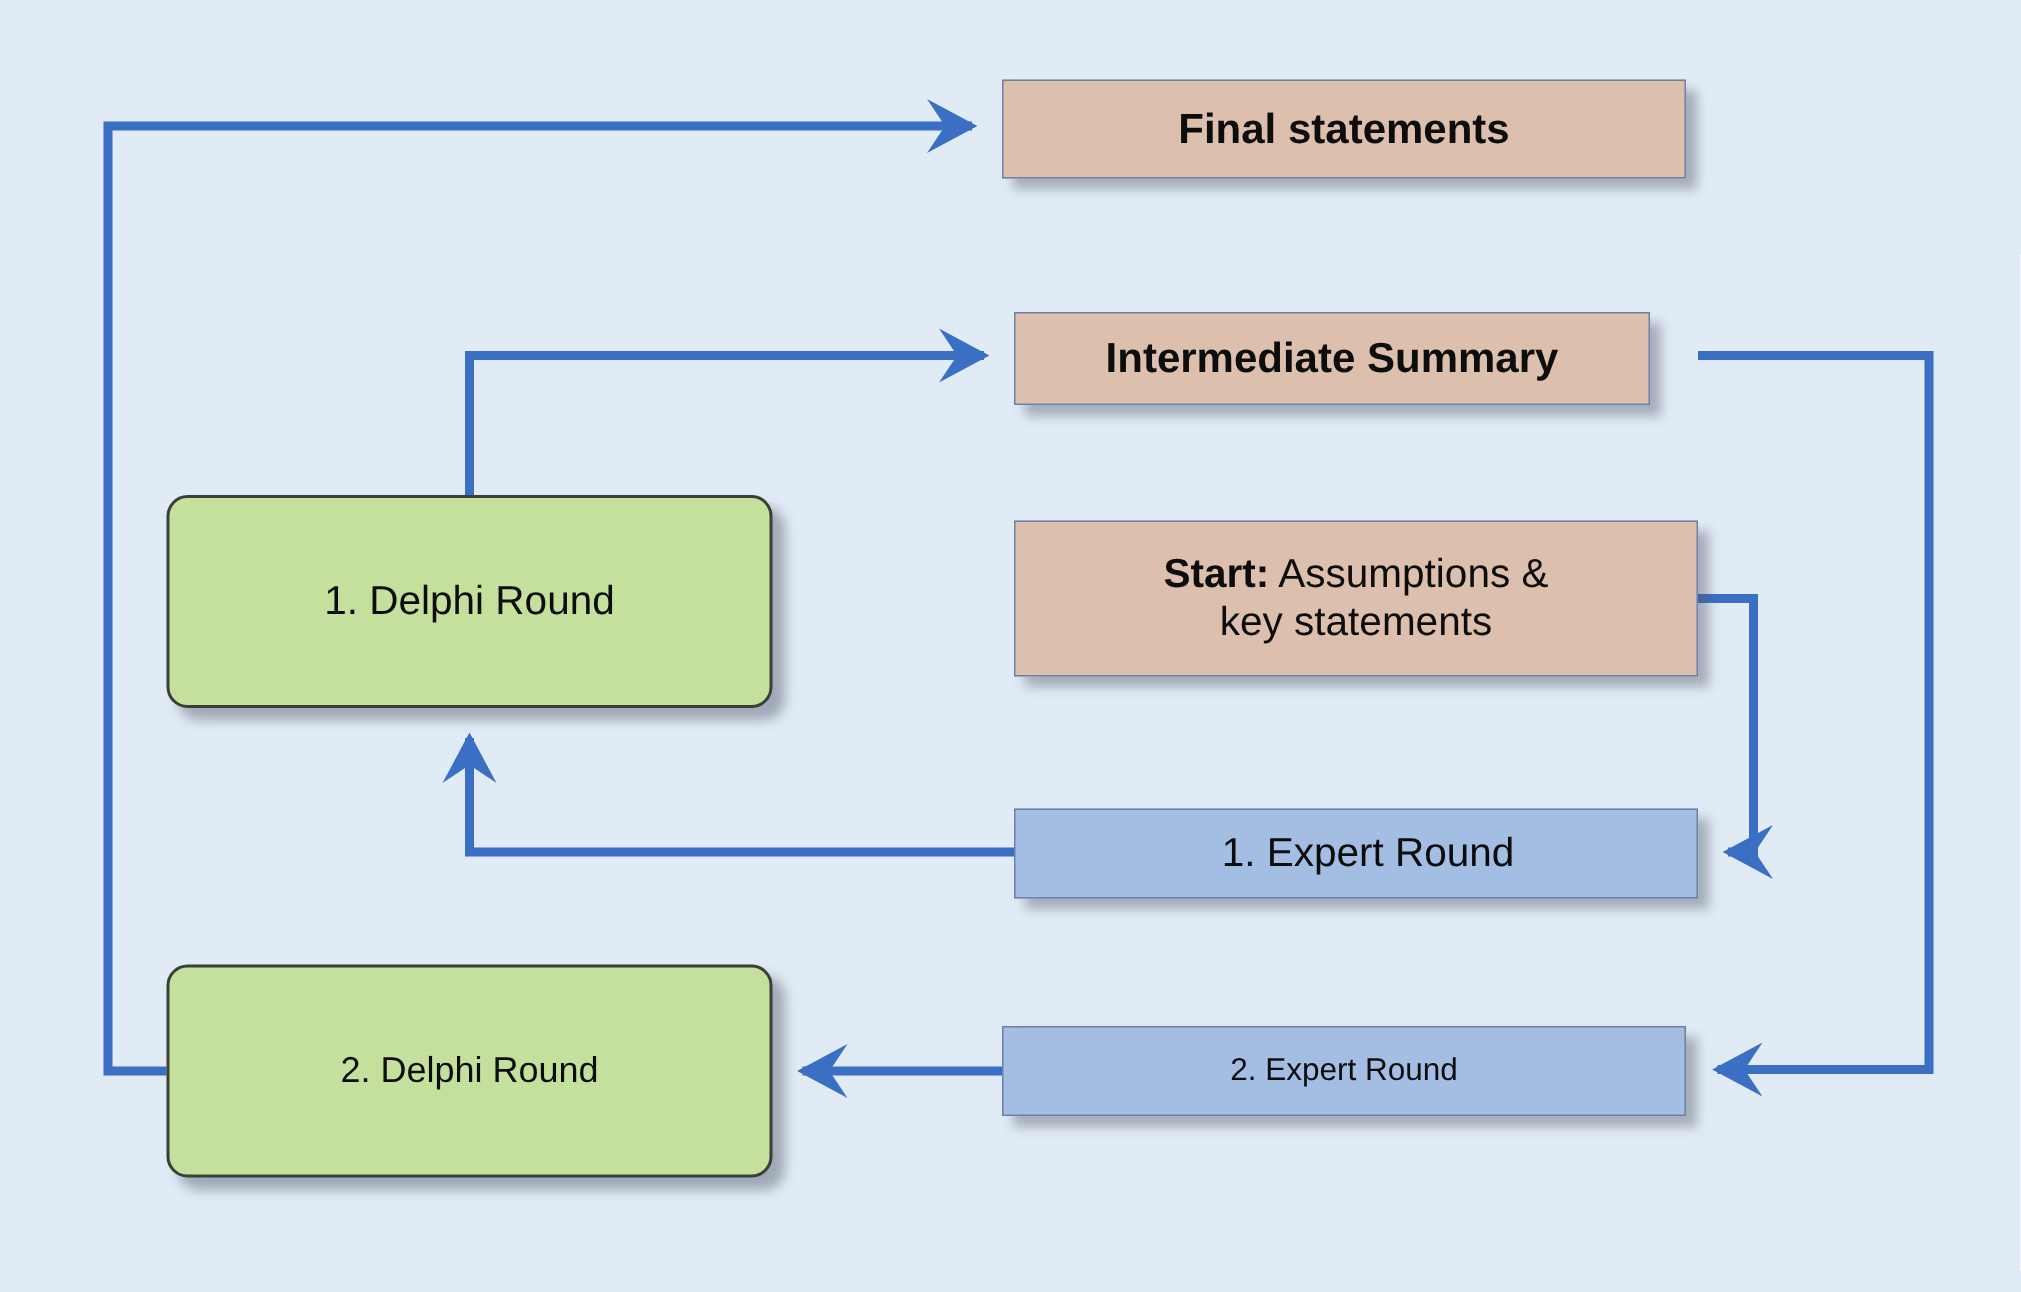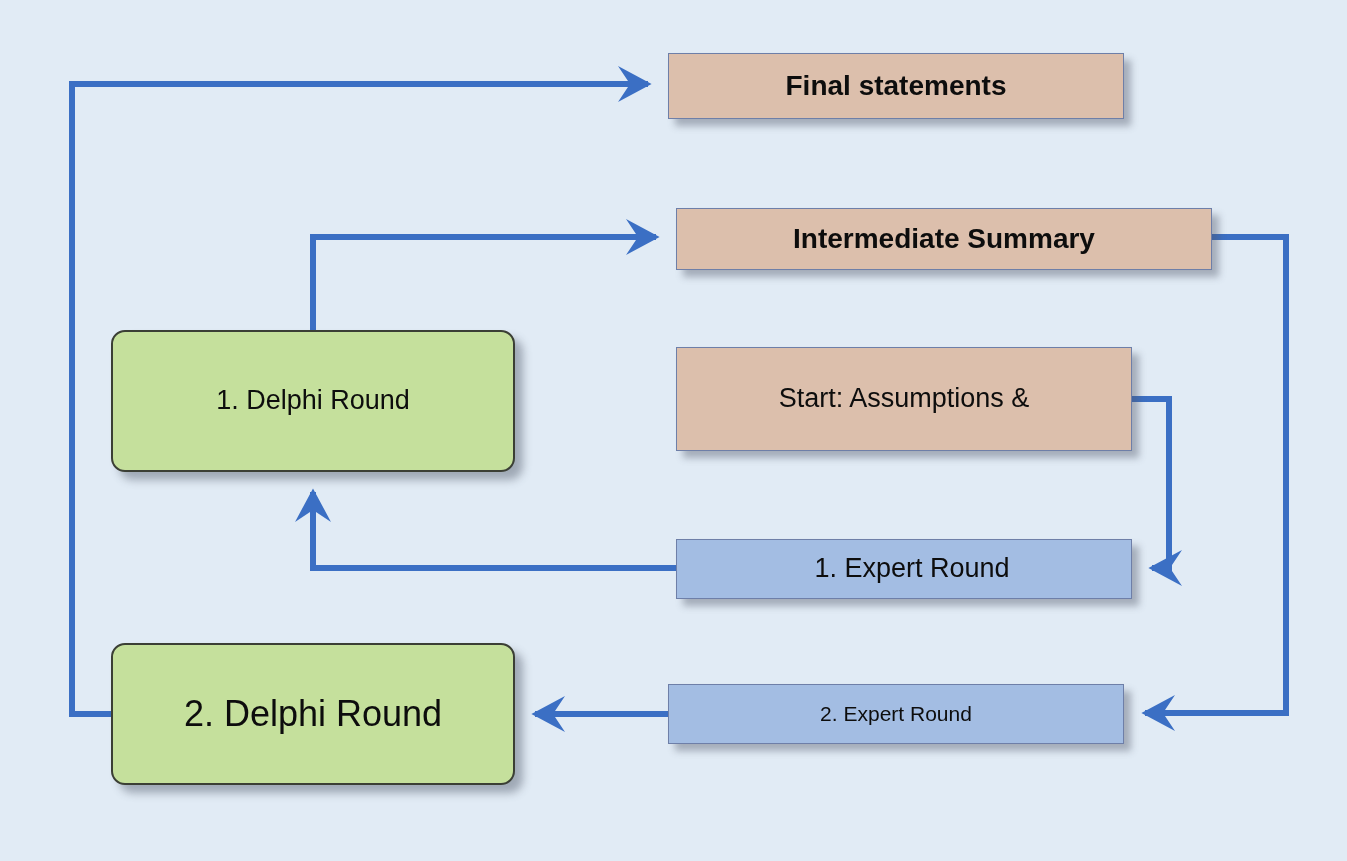--- a/index.html
+++ b/index.html
@@ -46,33 +46,33 @@
   .blue {
     background: #A3BDE3;
   }
   .round-node {
     background: #C5E09C;
     border: 2px solid #3b3f35;
     border-radius: 14px;
     box-shadow: 8px 8px 8px rgba(80, 88, 105, 0.45);
   }
   .bold {
-    font-weight: normal;
+    font-weight: bold;
   }
   .label-txt {
     display: block;
     padding: 0 8px;
   }
   .t-final   { left: 668px;  top: 53px;  width: 456px; height: 66px;  font-size: 28px; font-weight: bold; }
-  .t-summary { left: 676px;  top: 208px; width: 536px; height: 62px;  font-size: 28px; font-weight: bold; }
+  .t-summary { left: 676px;  top: 208px; width: 424px; height: 62px;  font-size: 28px; font-weight: bold; }
   .t-start   { left: 676px;  top: 347px; width: 456px; height: 104px; font-size: 27px; }
   .t-exp1    { left: 676px;  top: 539px; width: 456px; height: 60px;  font-size: 27px; padding-left: 16px; }
   .t-exp2    { left: 668px;  top: 684px; width: 456px; height: 60px;  font-size: 21px; }
   .t-delphi1 { left: 111px;  top: 330px; width: 404px; height: 142px; font-size: 27px; }
-  .t-delphi2 { left: 111px;  top: 643px; width: 404px; height: 142px; font-size: 36px; justify-content: center; }
+  .t-delphi2 { left: 111px;  top: 643px; width: 404px; height: 142px; font-size: 24px; justify-content: center; }
 </style>
 </head>
 <body>
 
 <div id="canvas">
 
   <svg id="arrows" viewBox="0 0 1347 861">
     <defs>
       <marker id="ah" markerWidth="7" markerHeight="7" refX="5.4" refY="3.5" orient="auto" markerUnits="strokeWidth">
         <path d="M 0.4 0.5 L 6.0 3.5 L 0.4 6.5 L 2.4 3.5 Z" fill="#3B6FC4"></path>
@@ -97,21 +97,21 @@
 
   <div class="node rect-node tan t-final">
     <span class="label-txt">Final statements</span>
   </div>
 
   <div class="node rect-node tan t-summary">
     <span class="label-txt">Intermediate Summary</span>
   </div>
 
   <div class="node rect-node tan t-start">
-    <span class="label-txt"><span class="bold">Start:</span><span> Assumptions &amp;</span><br></span>
+    <span class="label-txt"><span class="bold">Start:</span><span> Assumptions &amp;</span><br><span>key statements</span></span>
   </div>
 
   <div class="node rect-node blue t-exp1">
     <span class="label-txt">1. Expert Round</span>
   </div>
 
   <div class="node rect-node blue t-exp2">
     <span class="label-txt">2. Expert Round</span>
   </div>
 

